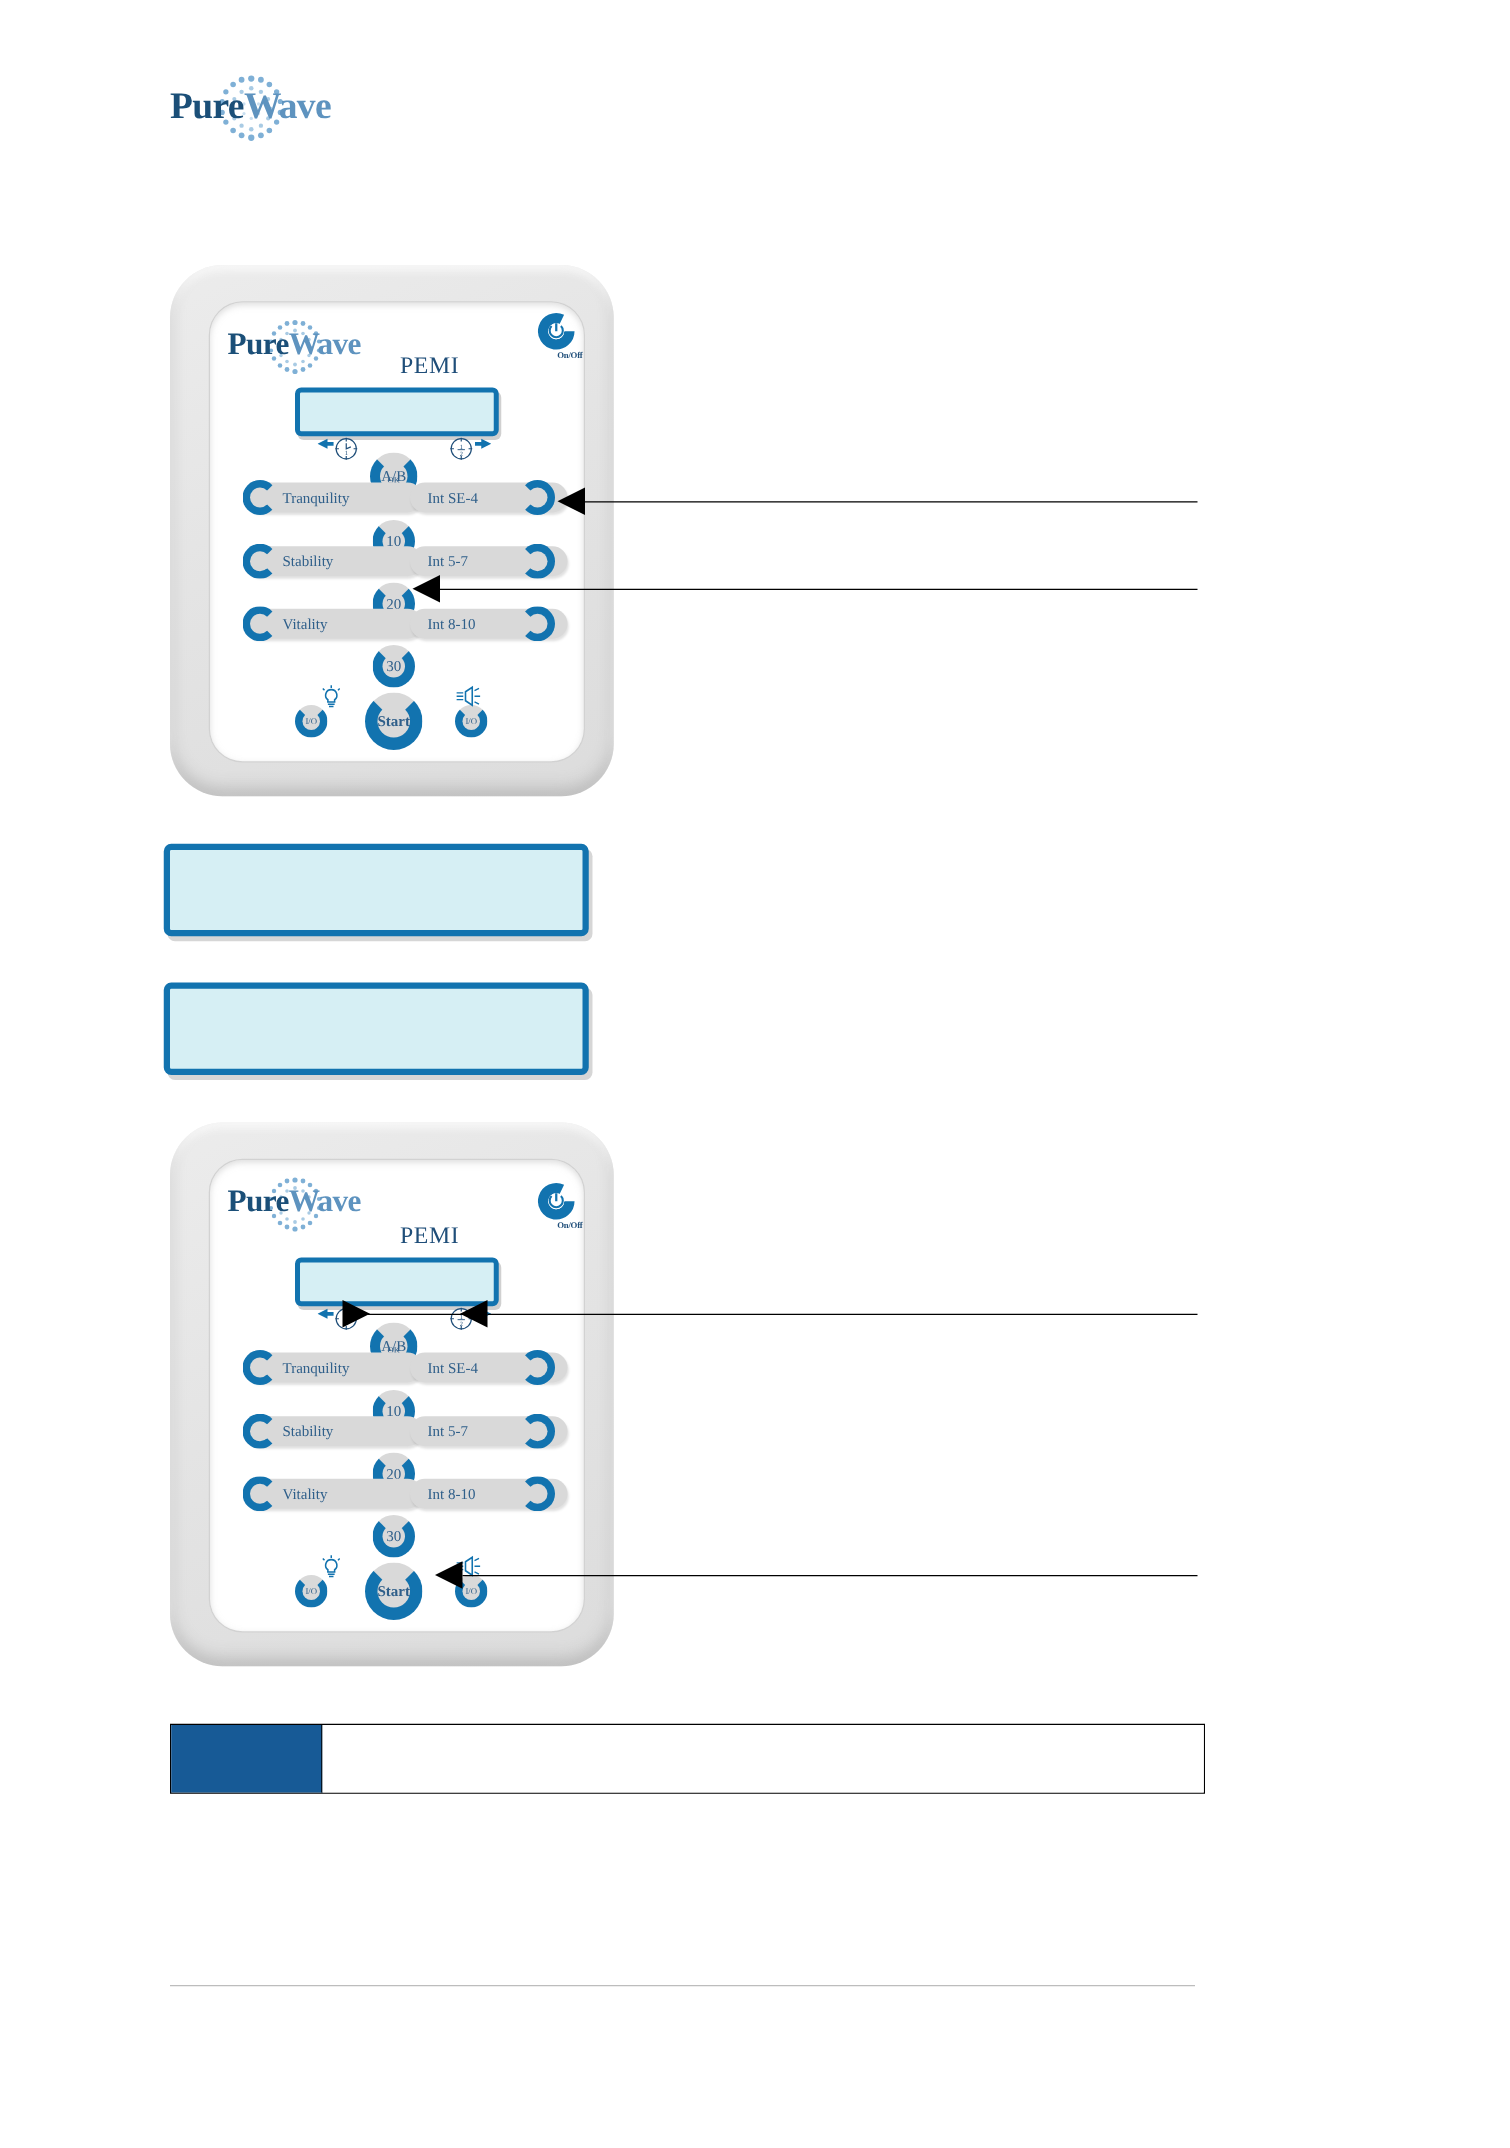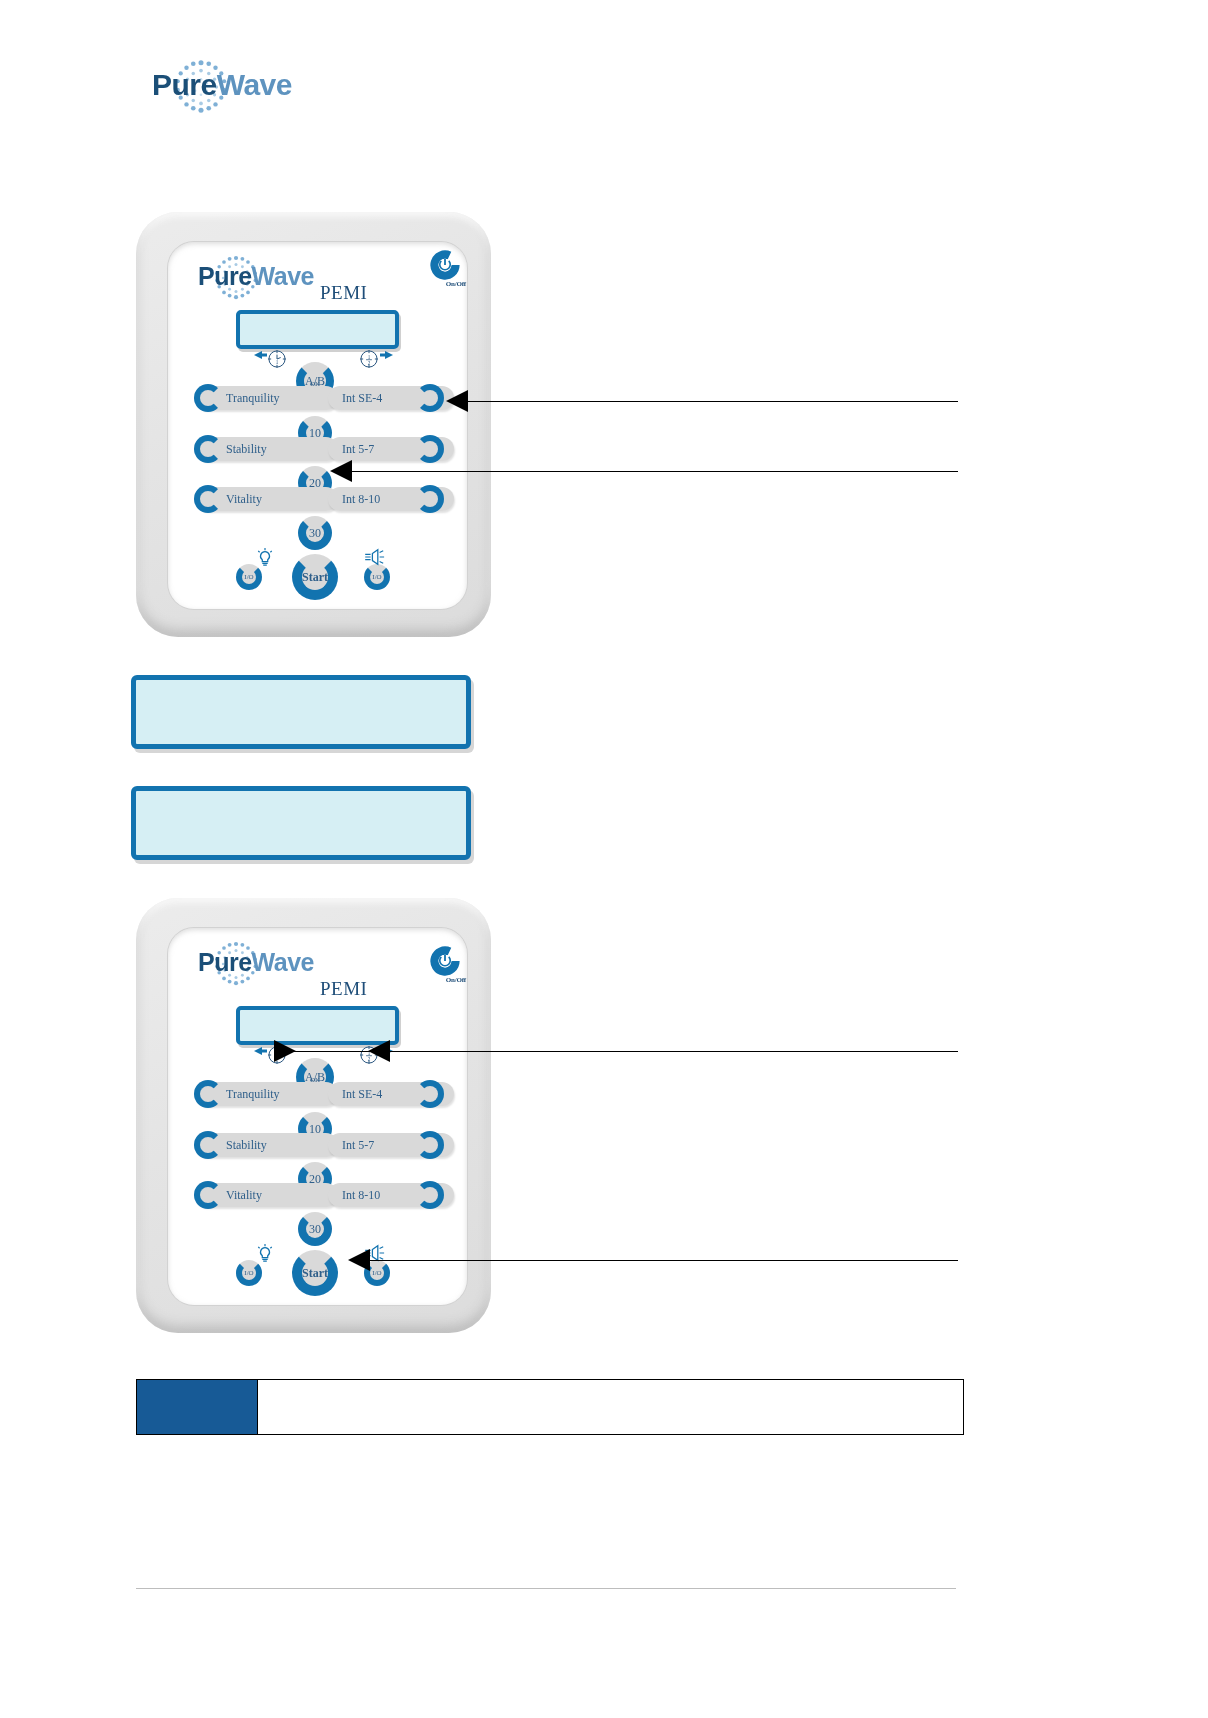--- a/index.html
+++ b/index.html
@@ -18,23 +18,23 @@
   
   .brand {
     position: absolute;
     left: 136px;
     top: 58px;
     width: 230px;
     height: 60px;
   }
   .brand-word {
     position: absolute;
-    left: 16px;
+    left: 0;
     top: 10px;
-    font-family: Liberation Sans, sans-serif;
+    font-family: Liberation Serif, serif;
     font-size: 30px;
     font-weight: bold;
     letter-spacing: -0.5px;
     color: #1f4e79;
     z-index: 3;
     white-space: nowrap;
   }
   .brand-word .seg-a { color: #1b4f78; }
   .brand-word .seg-b { color: #5e93bf; }
   .brand-halo {

